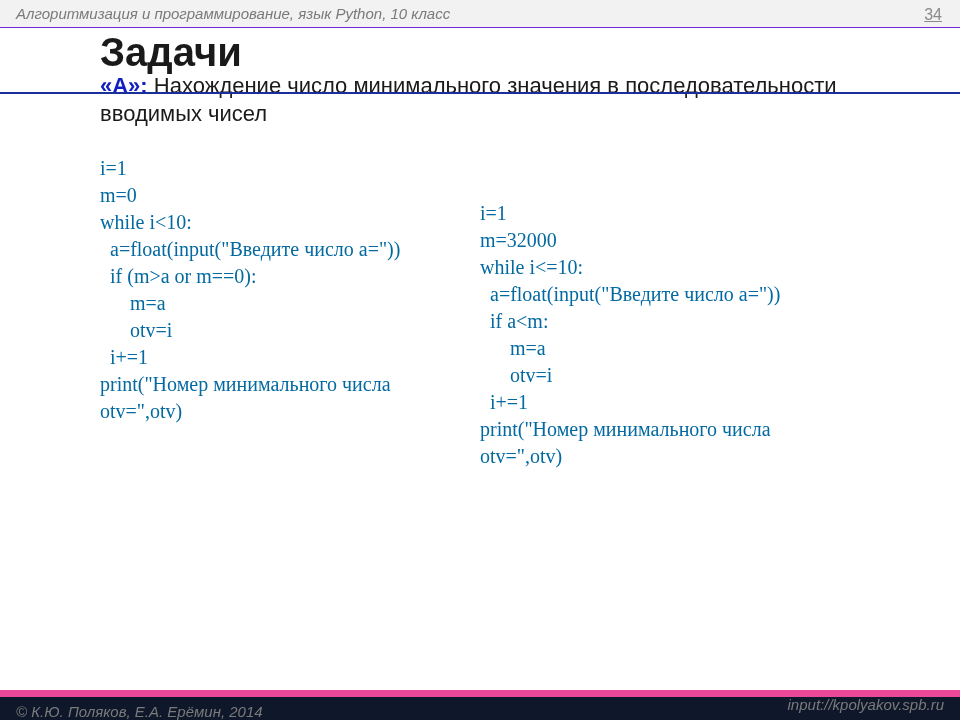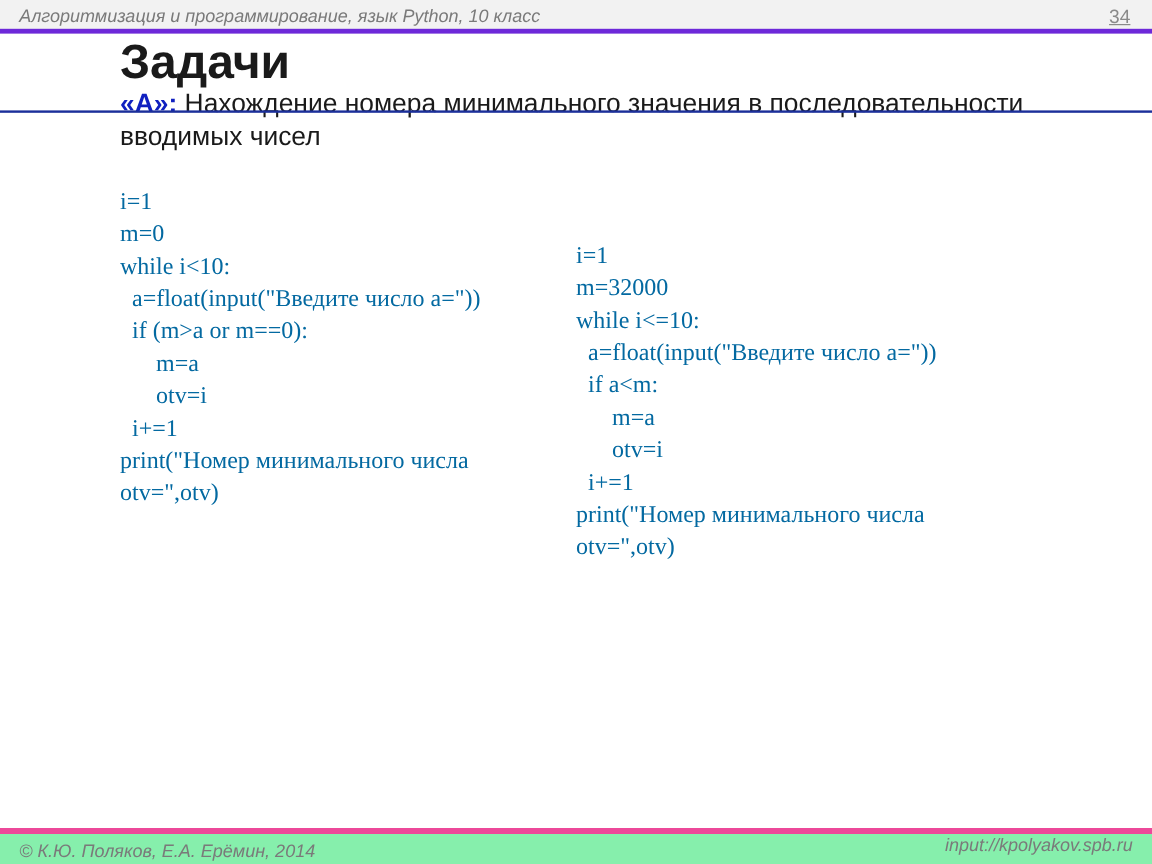--- a/index.html
+++ b/index.html
@@ -17,21 +17,21 @@
     height: 720px;
     background: #ffffff;
     box-sizing: border-box;
     box-shadow: 0 0 4px rgba(0,0,0,0.3);
   }
   .top-bar {
     position: absolute;
     top: 0; left: 0; right: 0;
     height: 28px;
     background: #f2f2f2;
-    border-bottom: 4px solid #6d28d9;
+    border-bottom: 1px solid #6d28d9;
     font-style: italic;
     color: #7a7a7a;
     font-size: 15px;
     padding: 5px 16px 0 16px;
     box-sizing: border-box;
   }
   .page-number {
     position: absolute;
     top: 6px;
     right: 18px;
@@ -81,22 +81,22 @@
     left: 100px;
   }
   .code-right {
     top: 200px;
     left: 480px;
   }
   .bottom-bar {
     position: absolute;
     bottom: 0; left: 0; right: 0;
     height: 30px;
-    background: #86efac;
-    border-top: 5px solid #ec4899;
+    background: #0f172a;
+    border-top: 7px solid #ec4899;
     font-style: italic;
     color: #7a7a7a;
     font-size: 15px;
     padding: 6px 16px 0 16px;
     box-sizing: border-box;
   }
   .footer-right {
     position: absolute;
     right: 16px;
     bottom: 7px;
@@ -108,21 +108,21 @@
 <div class="slide">
 
   <div class="top-bar">
     <span>Алгоритмизация и программирование, язык Python, 10 класс</span>
   </div>
   <div class="page-number">34</div>
 
   <div class="slide-title">Задачи</div>
 
   <div class="task-text">
-    <span class="task-label">«A»:</span><span> Нахождение номера минимального значения в последовательности вводимых чисел</span>
+    <span class="task-label">«A»:</span><span> Нахождение число минимального значения в последовательности вводимых чисел</span>
   </div>
 
   <div class="rule"></div>
 
   <div class="code-block code-left">i=1
 m=0
 while i&lt;10:
   a=float(input("Введите число a="))
   if (m&gt;a or m==0):
       m=a

